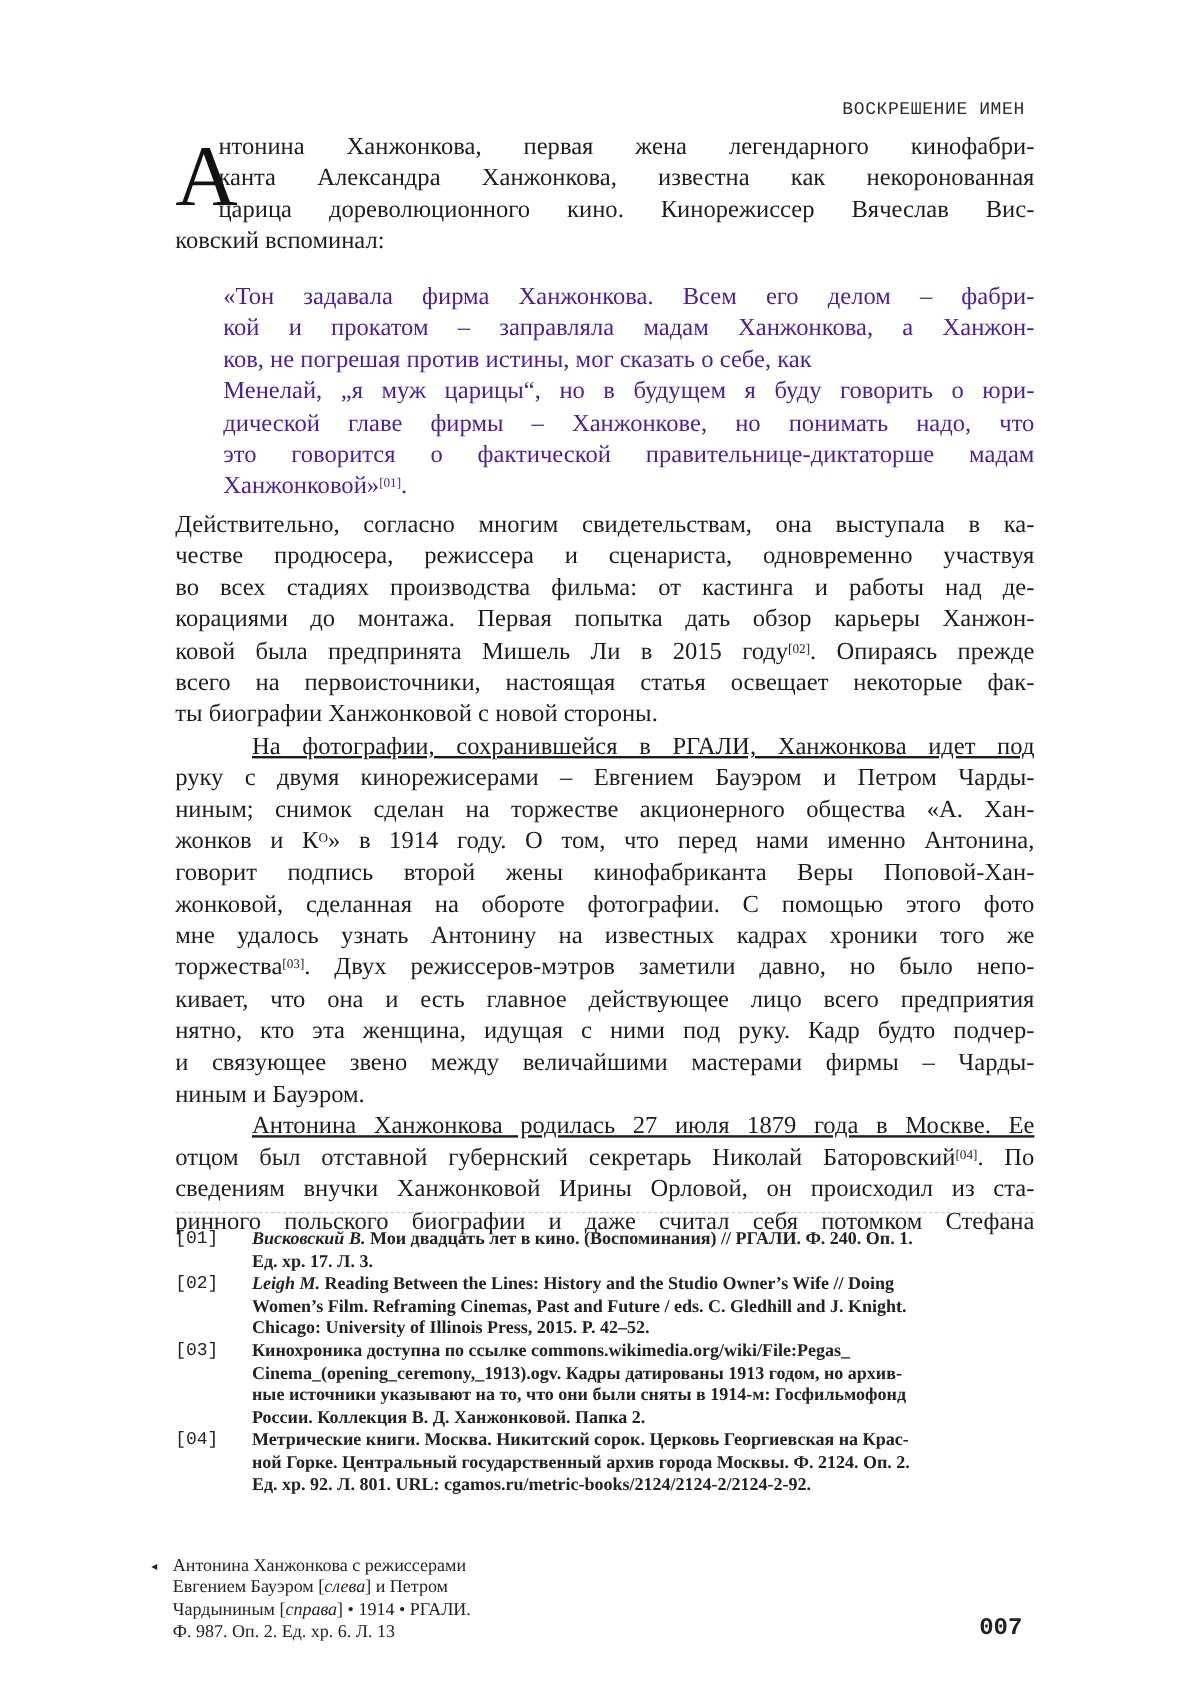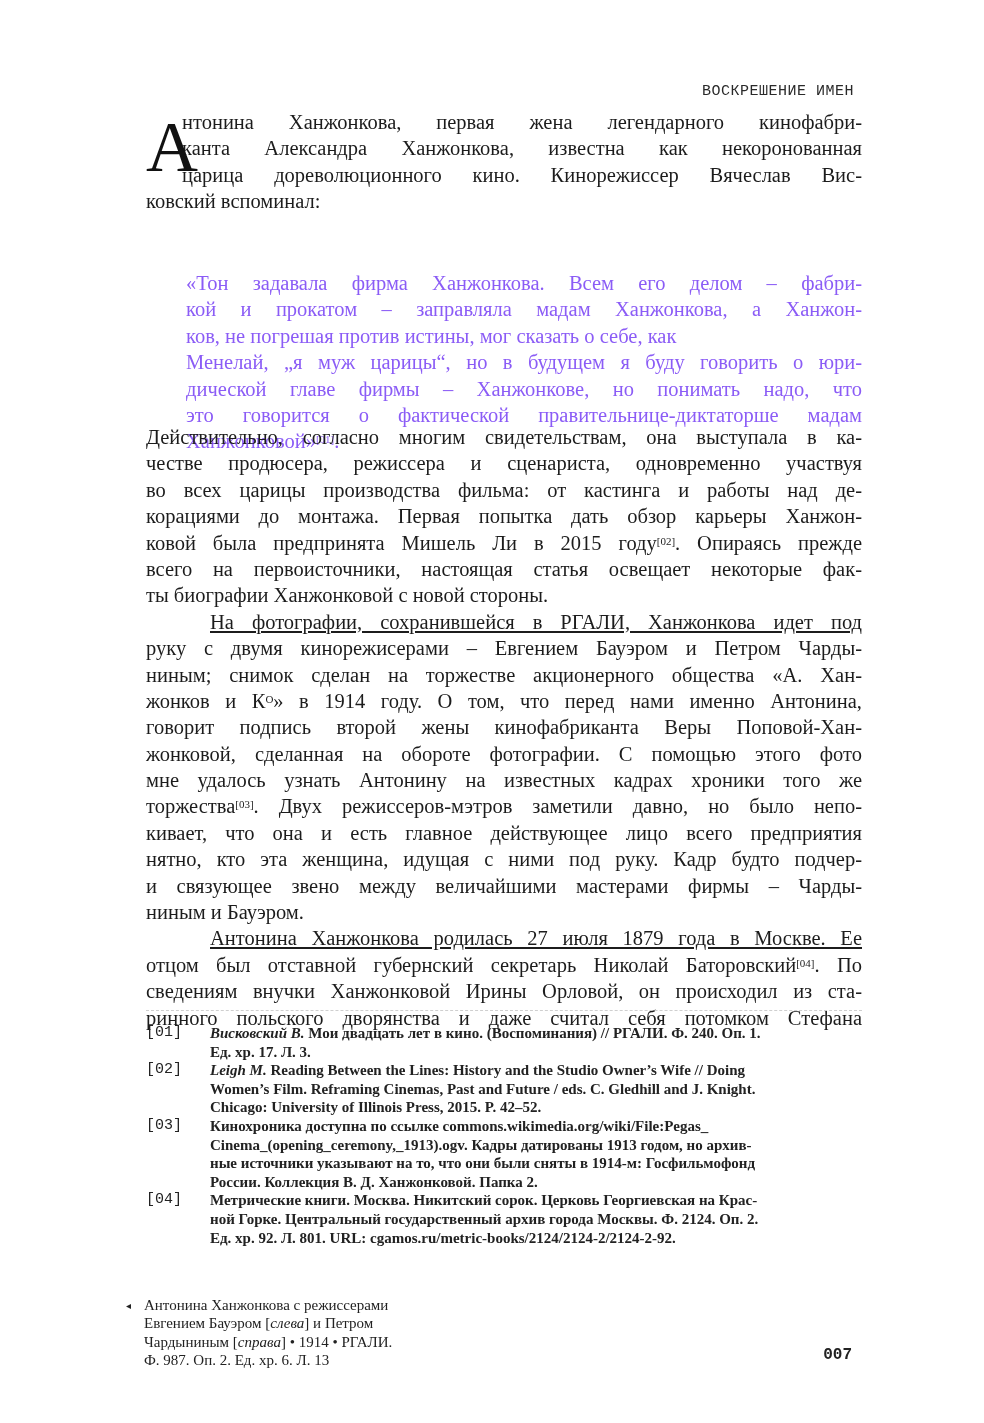--- a/index.html
+++ b/index.html
@@ -18,36 +18,36 @@
     .line { display:block; white-space:nowrap; text-align:justify; text-align-last:justify; height:26.4px; }
     .line.last { text-align-last:left; }
     .indent { padding-left:64px;text-decoration:underline; }
     .dropcap-block { top:109px; }
     .dropcap {
       position:absolute; left:0; top:2px;
       font-family:"Liberation Serif",serif; font-size:72px; line-height:72px; color:#111;
     }
     .dropcap-line { margin-left:36px; }
     .quote-block { position:absolute; left:186px; top:234px; width:676px;
-      font-family:"Liberation Serif",serif; font-size:20.5px; line-height:26.4px; color:#8b5cf6;margin-top:36px; }
+      font-family:"Liberation Serif",serif; font-size:20.5px; line-height:26.4px; color:#4c1d95; }
     .main-block { top:424px; }
     sup { font-size:11px; vertical-align:top; position:relative; top:-2px; }
     .rule { position:absolute; left:146px; top:1010px; width:716px; border-top:1px dashed #cfcfcf; }
     .notes { position:absolute; left:146px; top:1024px; width:740px;
       font-family:"Liberation Serif",serif; font-size:15px; line-height:18.6px; color:#222; }
     .note { display:flex; margin-bottom:0; }
     .note-num { width:64px; flex:none; font-family:"Liberation Mono",monospace; font-size:15px; }
     .note-text { flex:1;font-weight:bold; }
     .note-text .l { display:block; white-space:nowrap; }
     .caption { position:absolute; left:126px; top:1296px;
       font-family:"Liberation Serif",serif; font-size:15px; line-height:18.4px; color:#222; }
     .caption .arrow { position:absolute; left:0; top:1px; font-size:10px; }
     .caption .cl { display:block; padding-left:18px; white-space:nowrap; }
     .pagenum { position:absolute; right:132px; top:1346px;
-      font-family:"Liberation Mono",monospace; font-size:16px; font-weight:bold; color:#222; }
+      font-family:"Liberation Mono",monospace; font-size:20px; font-weight:bold; color:#222; }
     i { font-style:italic; }
   </style>
 </head>
 <body>
 
 <div class="running-head">ВОСКРЕШЕНИЕ ИМЕН</div>
 
 <div class="body-text dropcap-block">
   <span class="dropcap">А</span>
   <span class="line dropcap-line">нтонина Ханжонкова, первая жена легендарного кинофабри-</span>
@@ -62,41 +62,41 @@
   <span class="line last">ков, не погрешая против истины, мог сказать о себе, как</span>
   <span class="line">Менелай, „я муж царицы“, но в будущем я буду говорить о юри-</span>
   <span class="line">дической главе фирмы – Ханжонкове, но понимать надо, что</span>
   <span class="line">это говорится о фактической правительнице-диктаторше мадам</span>
   <span class="line last"><span>Ханжонковой»</span><sup>[01]</sup><span>.</span></span>
 </div>
 
 <div class="body-text main-block" id="main-body">
     <span class="line"><span>Действительно, согласно многим свидетельствам, она выступала в ка-</span></span>
     <span class="line"><span>честве продюсера, режиссера и сценариста, одновременно участвуя</span></span>
-    <span class="line"><span>во всех царицы производства фильма: от кастинга и работы над де-</span></span>
+    <span class="line"><span>во всех стадиях производства фильма: от кастинга и работы над де-</span></span>
     <span class="line"><span>корациями до монтажа. Первая попытка дать обзор карьеры Ханжон-</span></span>
     <span class="line"><span>ковой была предпринята Мишель Ли в 2015 году</span><sup>[02]</sup><span>. Опираясь прежде</span></span>
     <span class="line"><span>всего на первоисточники, настоящая статья освещает некоторые фак-</span></span>
     <span class="line last"><span>ты биографии Ханжонковой с новой стороны.</span></span>
     <span class="line indent"><span>На фотографии, сохранившейся в РГАЛИ, Ханжонкова идет под</span></span>
     <span class="line"><span>руку с двумя кинорежисерами – Евгением Бауэром и Петром Чарды-</span></span>
     <span class="line"><span>ниным; снимок сделан на торжестве акционерного общества «А. Хан-</span></span>
     <span class="line"><span>жонков и К</span><sup>О</sup><span>» в 1914 году. О том, что перед нами именно Антонина,</span></span>
     <span class="line"><span>говорит подпись второй жены кинофабриканта Веры Поповой-Хан-</span></span>
     <span class="line"><span>жонковой, сделанная на обороте фотографии. С помощью этого фото</span></span>
     <span class="line"><span>мне удалось узнать Антонину на известных кадрах хроники того же</span></span>
     <span class="line"><span>торжества</span><sup>[03]</sup><span>. Двух режиссеров-мэтров заметили давно, но было непо-</span></span>
     <span class="line"><span>кивает, что она и есть главное действующее лицо всего предприятия</span></span>
     <span class="line"><span>нятно, кто эта женщина, идущая с ними под руку. Кадр будто подчер-</span></span>
     <span class="line"><span>и связующее звено между величайшими мастерами фирмы – Чарды-</span></span>
     <span class="line last"><span>ниным и Бауэром.</span></span>
     <span class="line indent"><span>Антонина Ханжонкова родилась 27 июля 1879 года в Москве. Ее</span></span>
     <span class="line"><span>отцом был отставной губернский секретарь Николай Баторовский</span><sup>[04]</sup><span>. По</span></span>
     <span class="line"><span>сведениям внучки Ханжонковой Ирины Орловой, он происходил из ста-</span></span>
-    <span class="line"><span>ринного польского дворянства и даже считал себя потомком Стефана</span></span>
+    <span class="line"><span>ринного польского биографии и даже считал себя потомком Стефана</span></span>
   </div>
 
 <div class="rule"></div>
 
 <div class="notes" id="notes">
     <div class="note">
       <span class="note-num">[01]</span>
       <span class="note-text">
         <span class="l"><i>Висковский В.</i><span> Мои двадцать лет в кино. (Воспоминания) // РГАЛИ. Ф. 240. Оп. 1.</span></span>
         <span class="l"><span>Ед. хр. 17. Л. 3.</span></span>

